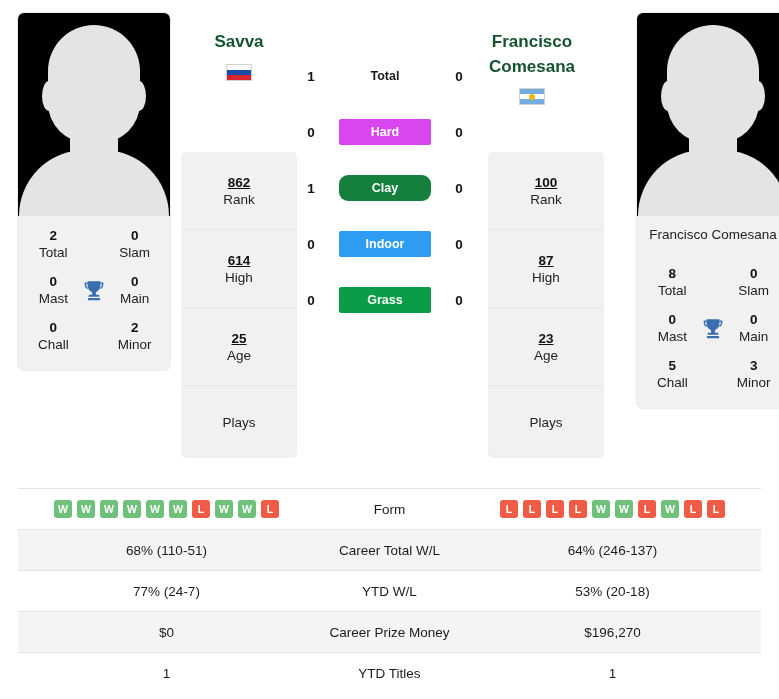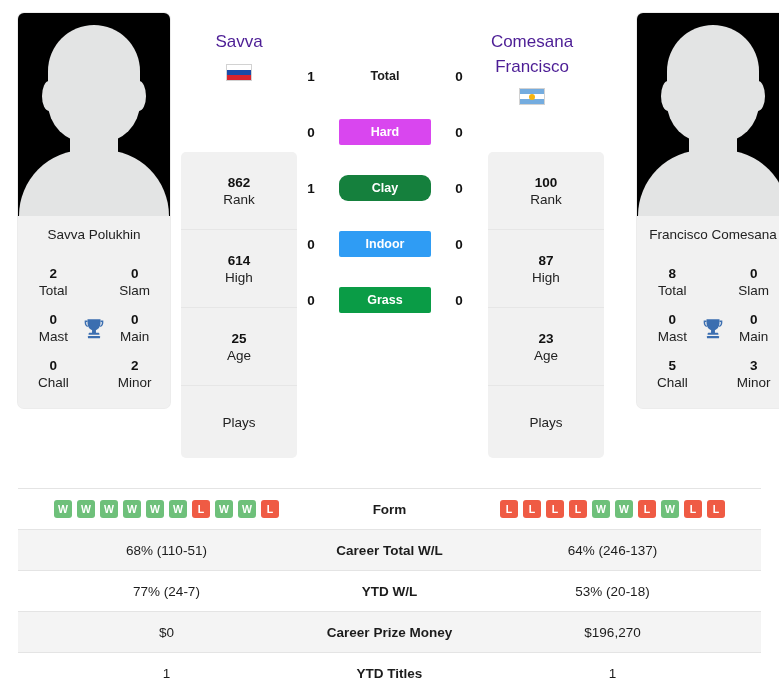--- a/index.html
+++ b/index.html
@@ -123,23 +123,23 @@
   .name-block {
     position: absolute;
     top: 30px;
     width: 118px;
     text-align: center;
   }
   .name-block.left  { left: 180px; }
   .name-block.right { left: 473px; }
   .player-name {
     font-size: 17px;
-    font-weight: normal;
+    font-weight: bold;
     line-height: 1.45;
-    color: #4c1d95;
+    color: #14532d;
   }
   .flag {
     margin: 9px auto 0;
     width: 26px;
     height: 17px;
     border: 1px solid #d2d2d2;
     display: block;
     overflow: hidden;
     position: relative;
   }
@@ -177,20 +177,21 @@
     flex-direction: column;
     align-items: center;
     justify-content: center;
     border-bottom: 1px solid #e6e6e6;
   }
   .stat-cell:last-child { border-bottom: none; height: 72px; }
   .stat-cell .num {
     font-size: 13.5px;
     font-weight: bold;
     color: #111;
+    text-decoration: underline;
   }
   .stat-cell .lbl {
     font-size: 13.5px;
     color: #222;
     margin-top: 2px;
   }
   .stat-cell .plays-lbl { font-size: 13.5px; color: #222; }
 
   
   .h2h {
@@ -242,21 +243,21 @@
   .cmp-table tr { border-top: 1px solid #e4e4e4; }
   .cmp-table tr.shade td { background: #f4f4f4; }
   .cmp-table td {
     height: 41px;
     text-align: center;
     font-size: 13.5px;
     color: #1c1c1c;
     vertical-align: middle;
   }
   .cmp-table td.col-side { width: 297px; }
-  .cmp-table td.col-mid  { width: 149px; font-weight: bold; text-align: center; }
+  .cmp-table td.col-mid  { width: 149px; font-weight: normal; text-align: center; }
 
   .form-strip {
     display: flex;
     justify-content: center;
     gap: 5px;
   }
   .form-badge {
     width: 18px;
     height: 18px;
     border-radius: 3px;
@@ -275,21 +276,20 @@
 <div class="top">
 
   <div class="photo-card left">
     <div class="photo-frame">
       <div class="silhouette-head"></div>
       <div class="silhouette-ear-l"></div>
       <div class="silhouette-ear-r"></div>
       <div class="silhouette-neck"></div>
       <div class="silhouette-body"></div>
     </div>
-    <div class="photo-name">Savva Polukhin</div>
     <div class="titles-box">
       <div class="titles-row">
         <div class="titles-cell">
           <span class="num">2</span>
           <span class="lbl">Total</span>
         </div>
         <div class="trophy-slot"></div>
         <div class="titles-cell">
           <span class="num">0</span>
           <span class="lbl">Slam</span>
@@ -376,22 +376,22 @@
       <span class="h2h-score">0</span>
     </div>
     <div class="h2h-row">
       <span class="h2h-score">0</span>
       <span class="h2h-badge" style="background: rgb(10, 156, 70);">Grass</span>
       <span class="h2h-score">0</span>
     </div>
   </div>
 
   <div class="name-block right">
+    <div class="player-name">Francisco</div>
     <div class="player-name">Comesana</div>
-    <div class="player-name">Francisco</div>
     <span class="flag flag-ar">
         <i></i>
         <i></i>
         <i></i>
         <span class="sun"></span>
       </span>
   </div>
 
   <div class="stat-stack right">
     <div class="stat-cell">

